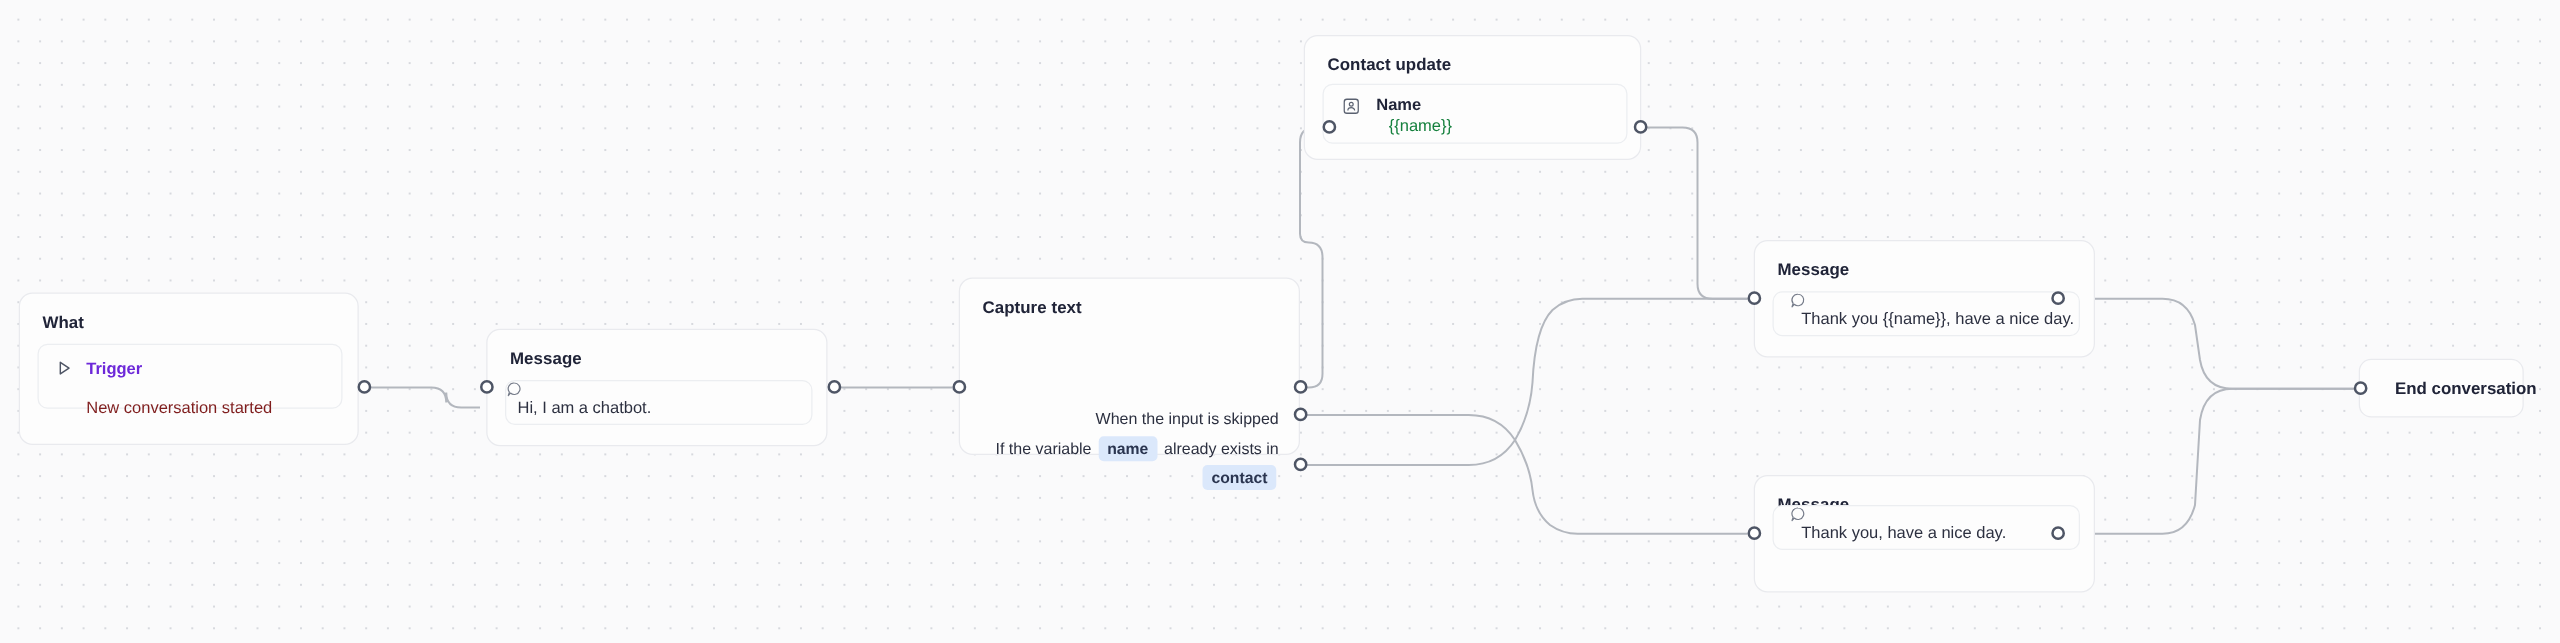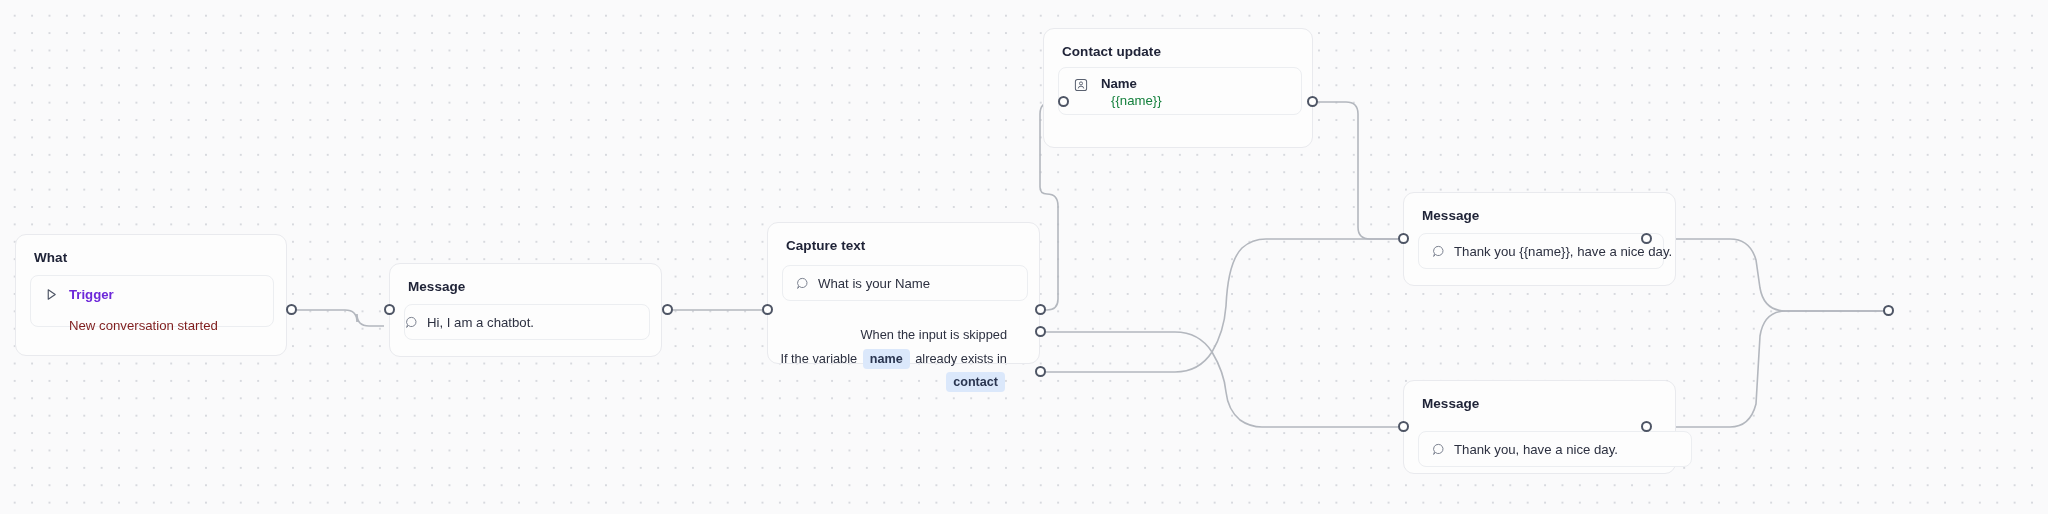--- a/index.html
+++ b/index.html
@@ -58,22 +58,23 @@
   .inner-card {
     position: absolute;
     background: #fdfdfd;
     border: 1px solid #eceef1;
     border-radius: 8px;
     box-sizing: border-box;
   }
 
   .row-line {
     display: flex;
-    align-items: center;
-    white-space: nowrap;
+    align-items: flex-start;
+    white-space: nowrap;
+    flex-direction: column;
   }
 
   .bubble-text {
     font-size: 13.2px;
     color: #2c3040;
     margin-left: 9px;
   }
 
   
   .trigger-label {
@@ -109,21 +110,21 @@
     left: 52px;
     top: 25px;
     font-size: 13.2px;
     color: #15803d;
     white-space: nowrap;
   }
 
   
   .cond {
     position: absolute;
-    right: 32px;
+    right: 16px;
     font-size: 12.8px;
     color: #2c3040;
     text-align: right;
     white-space: nowrap;
     line-height: 16px;
   }
   .chip {
     display: inline-block;
     background: #dbe8fb;
     color: #2a3550;
@@ -215,47 +216,39 @@
         </svg>
       </span>
       <span class="bubble-text">Hi, I am a chatbot.</span>
     </div>
   </div>
   <div class="port" style="left:384px; top:304px;"></div>
   <div class="port" style="left:662px; top:304px;"></div>
 
   <div class="node" style="left:767px; top:222px; width:273px; height:142px;">
     <div class="node-title" style="top:15px;">Capture text</div>
-    <div class="inner-card row-line" style="left:14px; top:42px; width:246px; height:36px; padding-left:13px;">
-      <span>
-        <svg class="icon" width="13" height="13" viewBox="0 0 15 15">
-          <path d="M7.4 1.6 A5.3 5.3 0 1 1 3.9 10.9 L1.9 13.2 L2.9 10.1 A5.3 5.3 0 0 1 7.4 1.6 Z" fill="none" stroke="#767c8a" stroke-width="1.1" stroke-linejoin="round"></path>
-        </svg>
-      </span>
-      <span class="bubble-text">What is your Name</span>
-    </div>
 
     <div class="cond" style="top:104px;">
       <span>When the input is skipped</span>
     </div>
 
     <div class="cond" style="top:126px;">
       <span>If the variable</span>
       <span class="chip">name</span>
       <span>already exists in</span>
       <br>
       <span class="chip" style="margin-top:3px;">contact</span>
     </div>
   </div>
   <div class="port" style="left:762px; top:304px;"></div>
   <div class="port" style="left:1035px; top:304px;"></div>
   <div class="port" style="left:1035px; top:326px;"></div>
   <div class="port" style="left:1035px; top:366px;"></div>
 
-  <div class="node" style="left:1043px; top:28px; width:270px; height:120px;">
+  <div class="node" style="left:1043px; top:28px; width:270px; height:100px;">
     <div class="node-title" style="top:15px;">Contact update</div>
     <div class="inner-card" style="left:14px; top:38px; width:244px; height:48px;">
       <span style="position:absolute; left:15px; top:10px;">
         <svg class="icon" width="14" height="14" viewBox="0 0 16 16">
           <rect x="1.6" y="1.6" width="12.8" height="12.8" rx="2.4" fill="none" stroke="#5a6170" stroke-width="1.15"></rect>
           <circle cx="8" cy="6.2" r="1.75" fill="none" stroke="#5a6170" stroke-width="1.1"></circle>
           <path d="M4.9 11.9 a3.1 2.6 0 0 1 6.2 0" fill="none" stroke="#5a6170" stroke-width="1.1"></path>
         </svg>
       </span>
       <div class="field-label">Name</div>
@@ -274,27 +267,30 @@
         </svg>
       </span>
       <span class="bubble-text">Thank you {{name}}, have a nice day.</span>
     </div>
   </div>
   <div class="port" style="left:1398px; top:233px;"></div>
   <div class="port" style="left:1641px; top:233px;"></div>
 
   <div class="node" style="left:1403px; top:380px; width:273px; height:94px;">
     <div class="node-title" style="top:15px;">Message</div>
-    <div class="inner-card row-line" style="left:14px; top:50px; width:274px; height:36px; padding-left:13px;">
+    <div class="inner-card row-line" style="left:14px; top:23px; width:246px; height:36px; padding-left:13px;">
       <span>
         <svg class="icon" width="13" height="13" viewBox="0 0 15 15">
           <path d="M7.4 1.6 A5.3 5.3 0 1 1 3.9 10.9 L1.9 13.2 L2.9 10.1 A5.3 5.3 0 0 1 7.4 1.6 Z" fill="none" stroke="#767c8a" stroke-width="1.1" stroke-linejoin="round"></path>
         </svg>
       </span>
       <span class="bubble-text">Thank you, have a nice day.</span>
     </div>
   </div>
   <div class="port" style="left:1398px; top:421px;"></div>
   <div class="port" style="left:1641px; top:421px;"></div>
 
+  <div class="end-node" style="left:1887px; top:287px; width:132px; height:47px;">
+    <span class="end-label">End conversation</span>
+  </div>
   <div class="port" style="left:1883px; top:305px;"></div>
 
 </div>
 
 </body></html>

